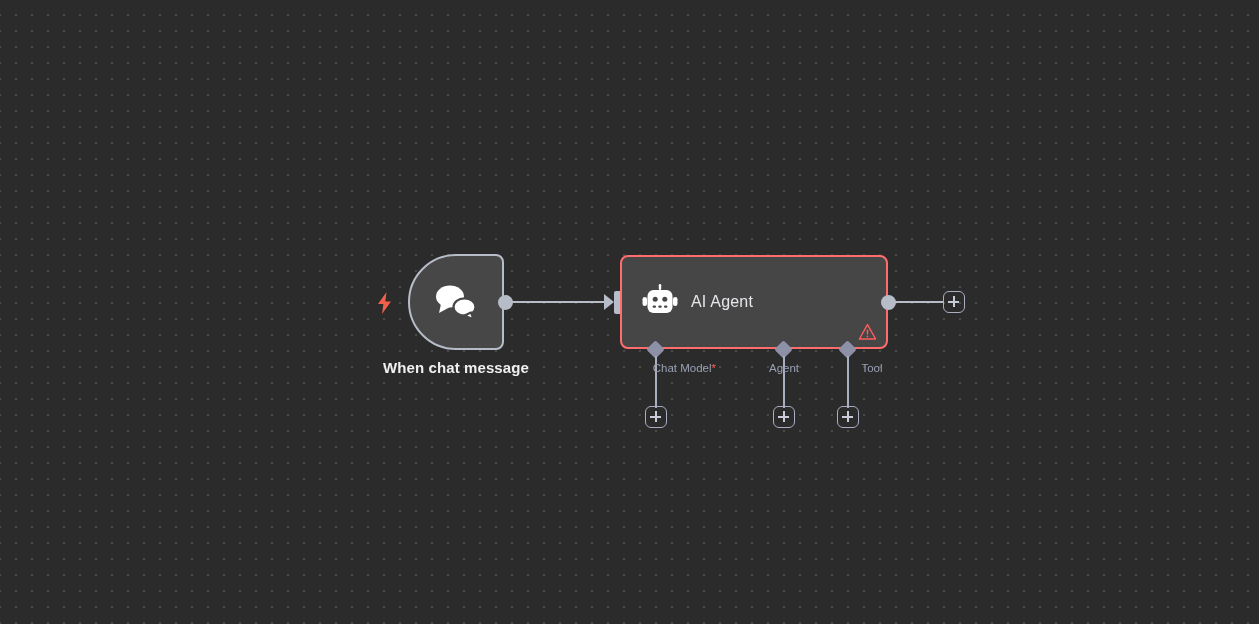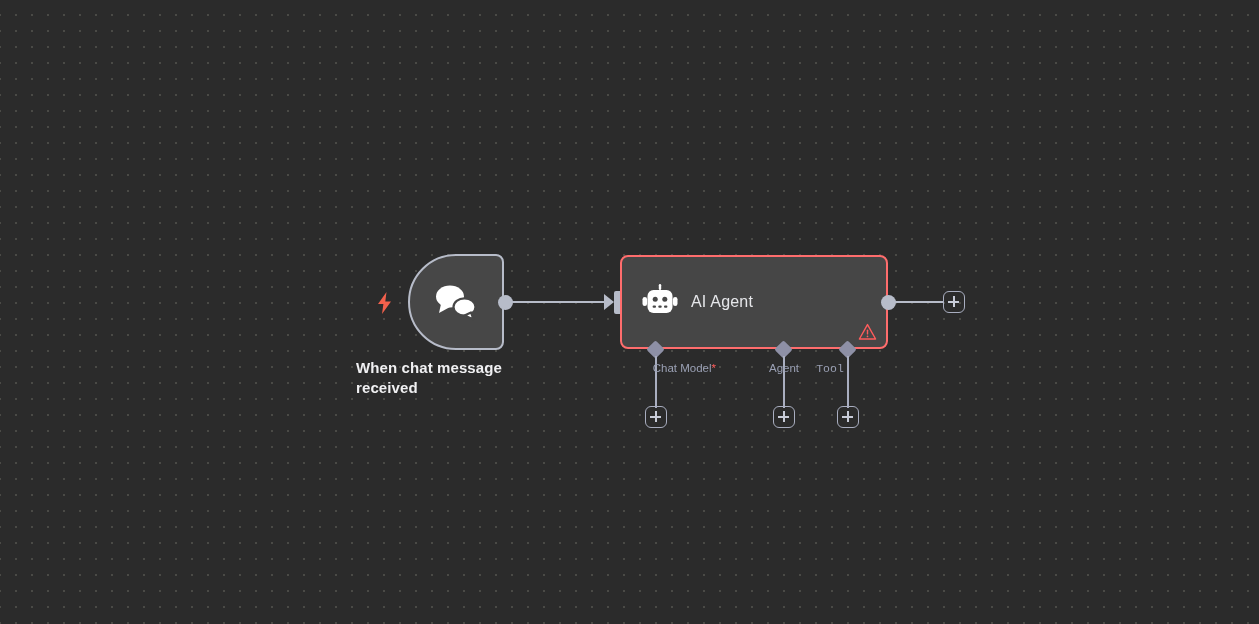--- a/index.html
+++ b/index.html
@@ -39,20 +39,21 @@
     top: 50%;
     transform: translate(-50%, -50%);
     width: 46px;
     height: 40px;
   }
   #trigger-caption {
     position: absolute;
     left: 356px;
     top: 358px;
     width: 200px;
+    text-align: center;
     color: #f0f0f2;
     font-size: 15px;
     font-weight: bold;
     line-height: 20px;
     letter-spacing: 0.1px;
   }
   #bolt-icon {
     position: absolute;
     left: 376px;
     top: 292px;
@@ -214,21 +215,21 @@
   #diamond-chat  { left: 649px; top: 343px; }
   #diamond-mem   { left: 777px; top: 343px; }
   #diamond-tool  { left: 841px; top: 343px; }
 
   #line-chat { left: 655px; top: 356px; height: 52px; }
   #line-mem  { left: 783px; top: 356px; height: 52px; }
   #line-tool { left: 847px; top: 356px; height: 52px; }
 
   #label-chat { left: 596px; top: 362px; width: 120px; text-align: right; }
   #label-mem  { left: 724px; top: 362px; width: 120px; }
-  #label-tool { left: 770px; top: 362px; width: 120px; font-family: Liberation Mono, monospace; }
+  #label-tool { left: 812px; top: 362px; width: 120px; }
 
   #plus-chat { left: 645px; top: 406px; }
   #plus-mem  { left: 773px; top: 406px; }
   #plus-tool { left: 837px; top: 406px; }
 </style>
 </head>
 <body>
 
 <div id="canvas">
 
@@ -244,21 +245,20 @@
         <ellipse cx="17" cy="14.5" rx="14" ry="11" fill="#ffffff"></ellipse>
         <path d="M8 22 L6 31 L17 25 Z" fill="#ffffff"></path>
         <ellipse cx="31.5" cy="25" rx="11" ry="8.6" fill="#ffffff" stroke="#474747" stroke-width="2.2"></ellipse>
         <path d="M38 30.5 L40.5 37.5 L31.5 33.5 Z" fill="#ffffff" stroke="#474747" stroke-width="2.2" stroke-linejoin="round"></path>
       </svg>
     </div>
   </div>
 
   <div id="trigger-caption">
     <div>When chat message</div>
-    <div>received</div>
   </div>
 
   <div id="out-dot-trigger"></div>
   <div id="conn-main"></div>
   <div id="conn-arrow"></div>
   <div id="agent-in-port"></div>
 
   <div id="agent-node">
     <div id="agent-icon">
       <svg viewBox="0 0 40 40" width="40" height="40" xmlns="http://www.w3.org/2000/svg">

